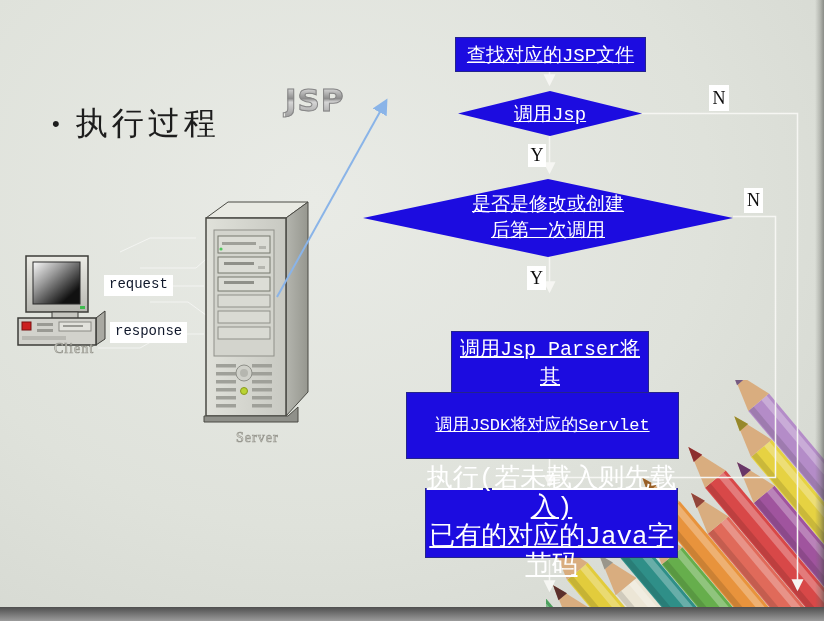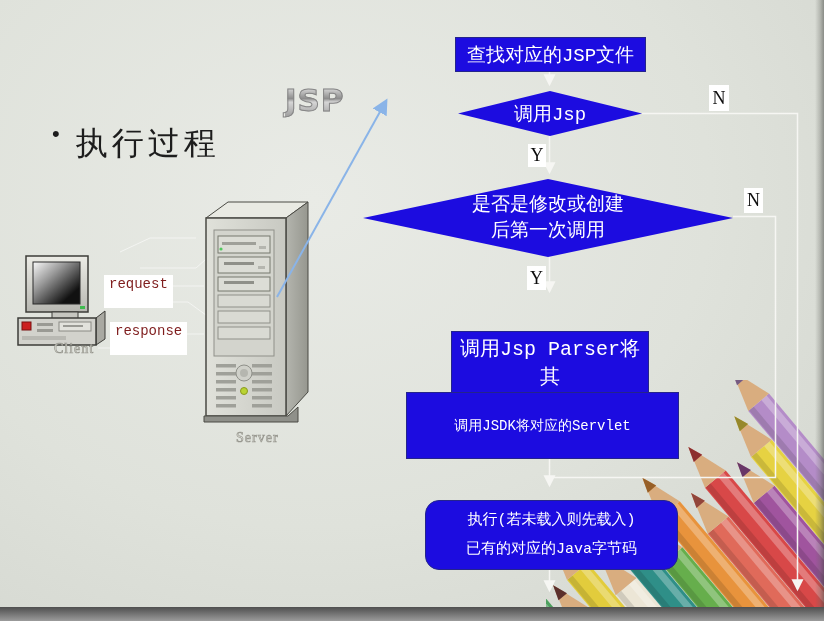--- a/index.html
+++ b/index.html
@@ -13,53 +13,53 @@
 
   
   .shadow-bottom { position:absolute; left:0; right:0; top:607px; height:14px; z-index:8;
     background:linear-gradient(180deg,#4f4f4f 0%,#6d6d6d 40%,#9b9b9b 100%); }
   .shadow-right { position:absolute; top:0; bottom:14px; right:0; width:9px; z-index:8;
     background:linear-gradient(90deg, rgba(100,102,96,0) 0%, rgba(100,102,96,0.30) 55%, rgba(72,74,70,0.55) 100%); }
 
   
   .title { position:absolute; left:52px; top:102px; display:flex; align-items:center; gap:16px; z-index:3; color:#1d1d1d; }
   .title .bullet { font-size:22px; line-height:1; }
-  .title .text { font-size:32px; letter-spacing:4px; font-family:Liberation Sans, sans-serif;margin-top:20px; }
+  .title .text { font-size:32px; letter-spacing:4px; font-family:Liberation Sans, sans-serif; }
 
   
   .jsp-logo { position:absolute; left:285px; top:82px; z-index:3; font-weight:bold; font-size:31px; letter-spacing:1px;
     font-family:"DejaVu Sans","Liberation Sans",sans-serif;
     background:linear-gradient(180deg,#fbfbfb 4%,#8d8d8d 46%,#d6d6d6 56%,#989898 100%);
     -webkit-background-clip:text; background-clip:text; color:transparent;
     -webkit-text-stroke:1px #868686; }
 
   
   .fnode { position:absolute; z-index:4; background:#1c0ce0; color:#ffffff;
     display:flex; flex-direction:column; align-items:center; justify-content:center;
-    text-align:center; font-family:"Liberation Mono","DejaVu Sans Mono",monospace; }
+    text-align:center; font-family:"Liberation Mono","DejaVu Sans Mono",monospace;text-decoration:underline; }
   .fbox { border:1px solid #24248c; }
   .fdiamond { clip-path:polygon(50% 0,100% 50%,50% 100%,0 50%); }
 
   #b1 { left:455px; top:37px;  width:189px; height:33px; font-size:19px; }
   #d1 { left:458px; top:91px;  width:184px; height:45px; font-size:19px; }
   #d2 { left:363px; top:179px; width:370px; height:78px; font-size:19px; line-height:26px; }
   #b3 { left:451px; top:298px; width:196px; height:63px; font-size:20px; line-height:28px;margin-top:33px; }
-  #b4 { left:406px; top:392px; width:271px; height:65px; font-size:14px; line-height:28px; }
-  #b5 { left:425px; top:500px; width:251px; height:68px; font-size:15px; line-height:29px;border-radius:14px; }
+  #b4 { left:406px; top:392px; width:271px; height:65px; font-size:17px; line-height:28px; }
+  #b5 { left:425px; top:488px; width:251px; height:68px; font-size:26px; line-height:29px; }
 
   
   .yn { position:absolute; z-index:5; background:#ffffff; color:#0d0d0d; text-align:center;
     font-family:"Liberation Serif","DejaVu Serif",serif; font-size:18px; }
   #y1 { left:528px; top:144px; width:18px; height:23px; line-height:23px; }
   #y2 { left:527px; top:266px; width:19px; height:24px; line-height:24px; }
   #n1 { left:709px; top:85px;  width:20px; height:26px; line-height:26px; }
   #n2 { left:744px; top:188px; width:19px; height:25px; line-height:25px; }
 
   
-  .io-label { position:absolute; z-index:3; background:#ffffff; color:#7f1d1d; padding:1px 5px 16px 5px;
+  .io-label { position:absolute; z-index:3; background:#ffffff; color:#0f172a; padding:1px 5px 4px 5px;
     font-family:"Liberation Mono","DejaVu Sans Mono",monospace; font-size:14px; }
   #request  { left:104px; top:275px; }
   #response { left:110px; top:322px; }
 
   
   .machine-caption { position:absolute; z-index:3; font-family:"Liberation Serif","DejaVu Serif",serif;
     font-size:14px; letter-spacing:1px; color:#e3e3db; -webkit-text-stroke:0.7px #97978f; }
   #client-caption { left:54px;  top:341px; }
   #server-caption { left:221px; top:430px;margin-left:15px; }
 

